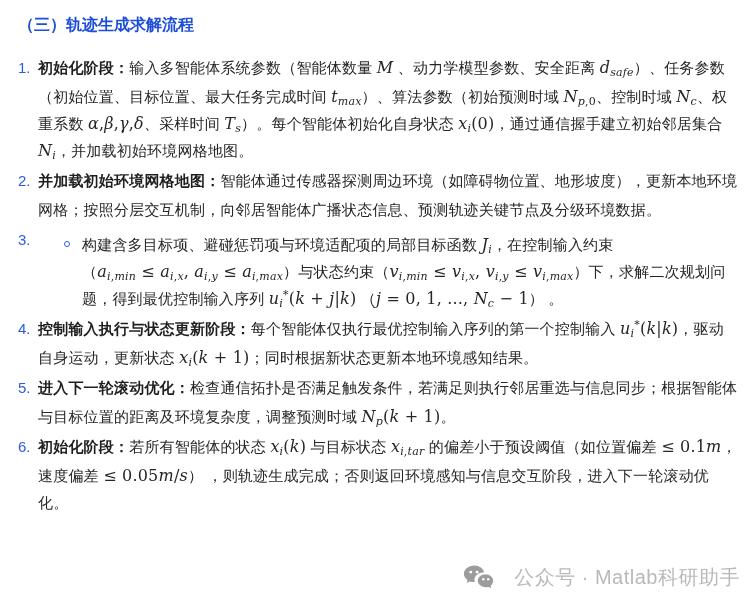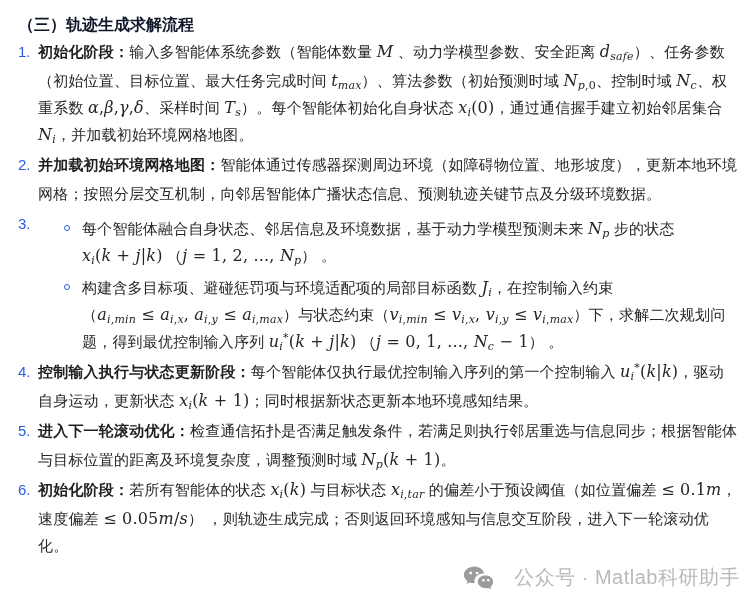--- a/index.html
+++ b/index.html
@@ -9,22 +9,23 @@
     position: relative;
     overflow: hidden;
     font-family: "Liberation Sans", "DejaVu Sans", sans-serif;
     color: var(--text, #262626);
     padding: 12px 14px 0 18px;
     font-size: 15px;
   }
   .doc-title {
     font-size: 16px;
     font-weight: 700;
-    color: #0f172a;
+    color: #1d4ed8;
     line-height: 26px;
+    margin-bottom: 16px;
   }
   .item {
     display: flex;
     align-items: flex-start;
     margin-bottom: 3px;
   }
   .num {
     color: var(--blue, #2b5ce0);
     min-width: 20px;
     flex-shrink: 0;
@@ -62,21 +63,21 @@
     border-radius: 50%;
     flex-shrink: 0;
     margin: 10px 12px 0 2px;
     background: transparent;
   }
   .watermark {
     position: absolute;
     right: 12px;
     bottom: 16px;
     display: flex;
-    align-items: flex-end;
+    align-items: flex-start;
     gap: 20px;
     pointer-events: none;
   }
   .watermark-text {
     font-size: 20px;
     color: var(--wm, #b9b9b9);
     letter-spacing: 0.5px;
   }
   .wm-icon { width: 31px; height: 26px; display: block; }
 </style>
@@ -94,24 +95,20 @@
     </div>
     <div class="item">
       <span class="num">2.</span>
       <div class="item-body">
         <p class="para"><span class="lead">并加载初始环境网格地图：</span>智能体通过传感器探测周边环境（如障碍物位置、地形坡度），更新本地环境网格；按照分层交互机制，向邻居智能体广播状态信息、预测轨迹关键节点及分级环境数据。</p>
       </div>
     </div>
     <div class="item">
       <span class="num">3.</span>
       <div class="item-body">
-        <div class="sub">
-          <span class="bullet"></span>
-          <p class="para">每个智能体融合自身状态、邻居信息及环境数据，基于动力学模型预测未来 <span class="math"><i>N</i><sub><i>p</i></sub></span> 步的状态 <span class="math"><i>x</i><sub><i>i</i></sub>(<i>k</i> + <i>j</i>|<i>k</i>)</span> （<span class="math"><i>j</i> = 1, 2, ..., <i>N</i><sub><i>p</i></sub></span>） 。</p>
-        </div>
         <div class="sub">
           <span class="bullet"></span>
           <p class="para">构建含多目标项、避碰惩罚项与环境适配项的局部目标函数 <span class="math"><i>J</i><sub><i>i</i></sub></span>，在控制输入约束（<span class="math"><i>a</i><sub><i>i</i>,<i>min</i></sub> ≤ <i>a</i><sub><i>i</i>,<i>x</i></sub>, <i>a</i><sub><i>i</i>,<i>y</i></sub> ≤ <i>a</i><sub><i>i</i>,<i>max</i></sub></span>）与状态约束（<span class="math"><i>v</i><sub><i>i</i>,<i>min</i></sub> ≤ <i>v</i><sub><i>i</i>,<i>x</i></sub>, <i>v</i><sub><i>i</i>,<i>y</i></sub> ≤ <i>v</i><sub><i>i</i>,<i>max</i></sub></span>）下，求解二次规划问题，得到最优控制输入序列 <span class="math"><i>u</i><sub><i>i</i></sub><sup>*</sup>(<i>k</i> + <i>j</i>|<i>k</i>)</span> （<span class="math"><i>j</i> = 0, 1, ..., <i>N</i><sub><i>c</i></sub> − 1</span>） 。</p>
         </div>
       </div>
     </div>
     <div class="item">
       <span class="num">4.</span>
       <div class="item-body">
         <p class="para"><span class="lead">控制输入执行与状态更新阶段：</span>每个智能体仅执行最优控制输入序列的第一个控制输入 <span class="math"><i>u</i><sub><i>i</i></sub><sup>*</sup>(<i>k</i>|<i>k</i>)</span>，驱动自身运动，更新状态 <span class="math"><i>x</i><sub><i>i</i></sub>(<i>k</i> + 1)</span>；同时根据新状态更新本地环境感知结果。</p>

